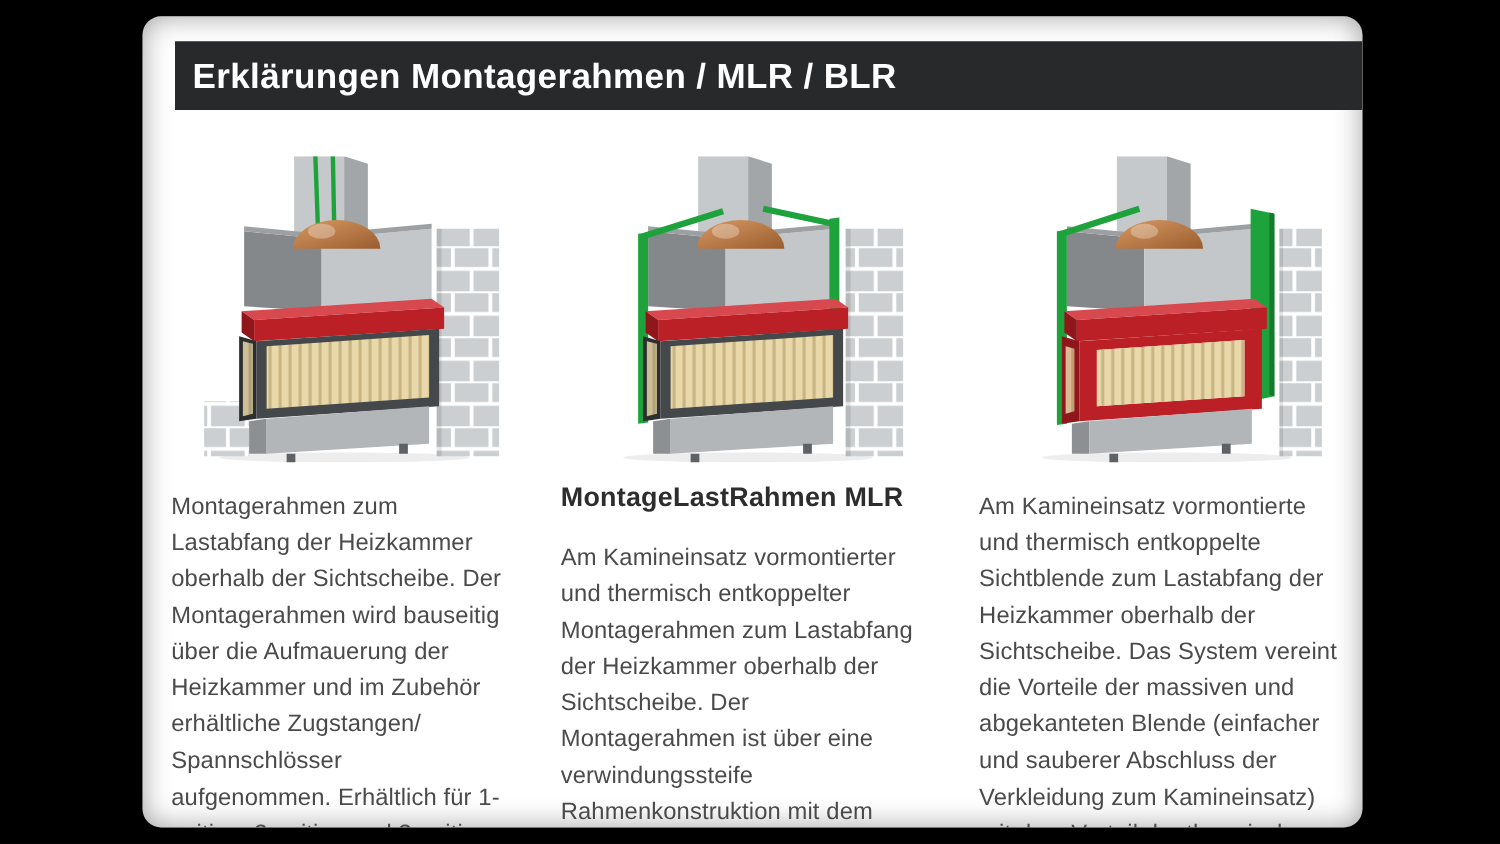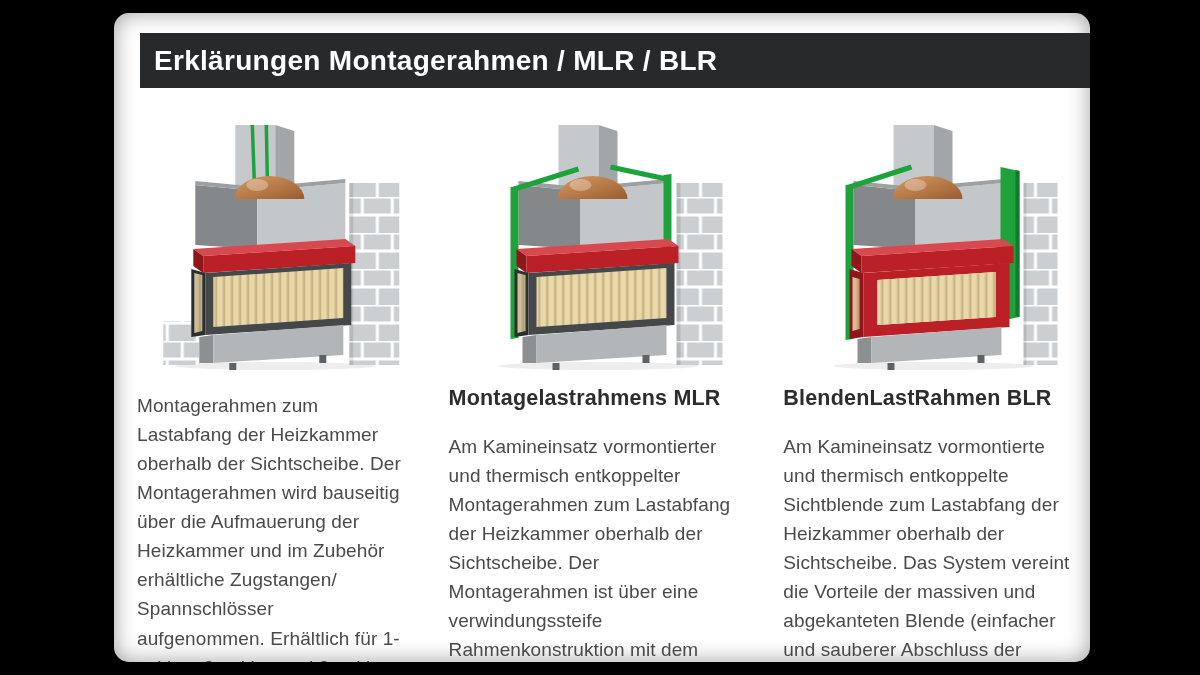--- a/index.html
+++ b/index.html
@@ -169,21 +169,21 @@
               <polygon points="57,148 65,150 65,206 57,208" fill="url(#sl-b)" opacity="0.85"></polygon>
             </g>
             <g>
               <polygon points="62,212 76,210 76,238 62,238" fill="#8d9093"></polygon>
               <polygon points="76,210 206,200 206,230 76,238" fill="#b3b6b9"></polygon>
               <rect x="92" y="238" width="7" height="7" fill="#5f6265"></rect>
               <rect x="182" y="230" width="7" height="8" fill="#5f6265"></rect>
             </g>
           </svg>
         </figure>
-        <h2>Montagelastrahmens MLR</h2>
+        <h2>MontageLastRahmen MLR</h2>
         <p>Am Kamineinsatz vormontierter und thermisch entkoppelter Montagerahmen zum Lastabfang der Heizkammer oberhalb der Sichtscheibe. Der Montagerahmen ist über eine verwindungssteife Rahmenkonstruktion mit dem Kamineinsatz verbunden. Sämtliche Zugstangen zur Ausrichtung sind im Lieferumfang enthalten. Erhältlich für 2-seitige und 3-seitige Kamineinsätze.</p>
       </section>
 
       <section class="col">
         <figure class="illus-wrap">
           <svg class="illus" viewBox="0 0 265 245">
             <defs>
               <pattern id="bk-c" width="30" height="36" patternUnits="userSpaceOnUse">
                 <rect width="30" height="36" fill="#cbcfd1"></rect>
                 <path d="M0 0H30 M0 18H30 M15 0V18 M0 18V36 M30 18V36" stroke="#ffffff" stroke-width="3" fill="none"></path>
@@ -233,19 +233,18 @@
               <polygon points="57,152 64,154 64,204 57,206" fill="url(#sl-c)" opacity="0.85"></polygon>
             </g>
             <g>
               <polygon points="62,214 76,212 76,238 62,238" fill="#8d9093"></polygon>
               <polygon points="76,212 206,202 206,230 76,238" fill="#b3b6b9"></polygon>
               <rect x="92" y="238" width="7" height="7" fill="#5f6265"></rect>
               <rect x="182" y="230" width="7" height="8" fill="#5f6265"></rect>
             </g>
           </svg>
         </figure>
-        <h2>BlendenLastRahmen BLR</h2>
         <p>Am Kamineinsatz vormontierte und thermisch entkoppelte Sichtblende zum Lastabfang der Heizkammer oberhalb der Sichtscheibe. Das System vereint die Vorteile der massiven und abgekanteten Blende (einfacher und sauberer Abschluss der Verkleidung zum Kamineinsatz) mit dem Vorteil der thermischen Entkopplung des Montagelastrahmens. Sämtliche Zugstangen zur Ausrichtung sind im Lieferumfang enthalten. Erhältlich für 2-seitige und 3-seitige Kamineinsätze.</p>
       </section>
 
     </main>
   </div>
 </div>
 
 </body></html>

